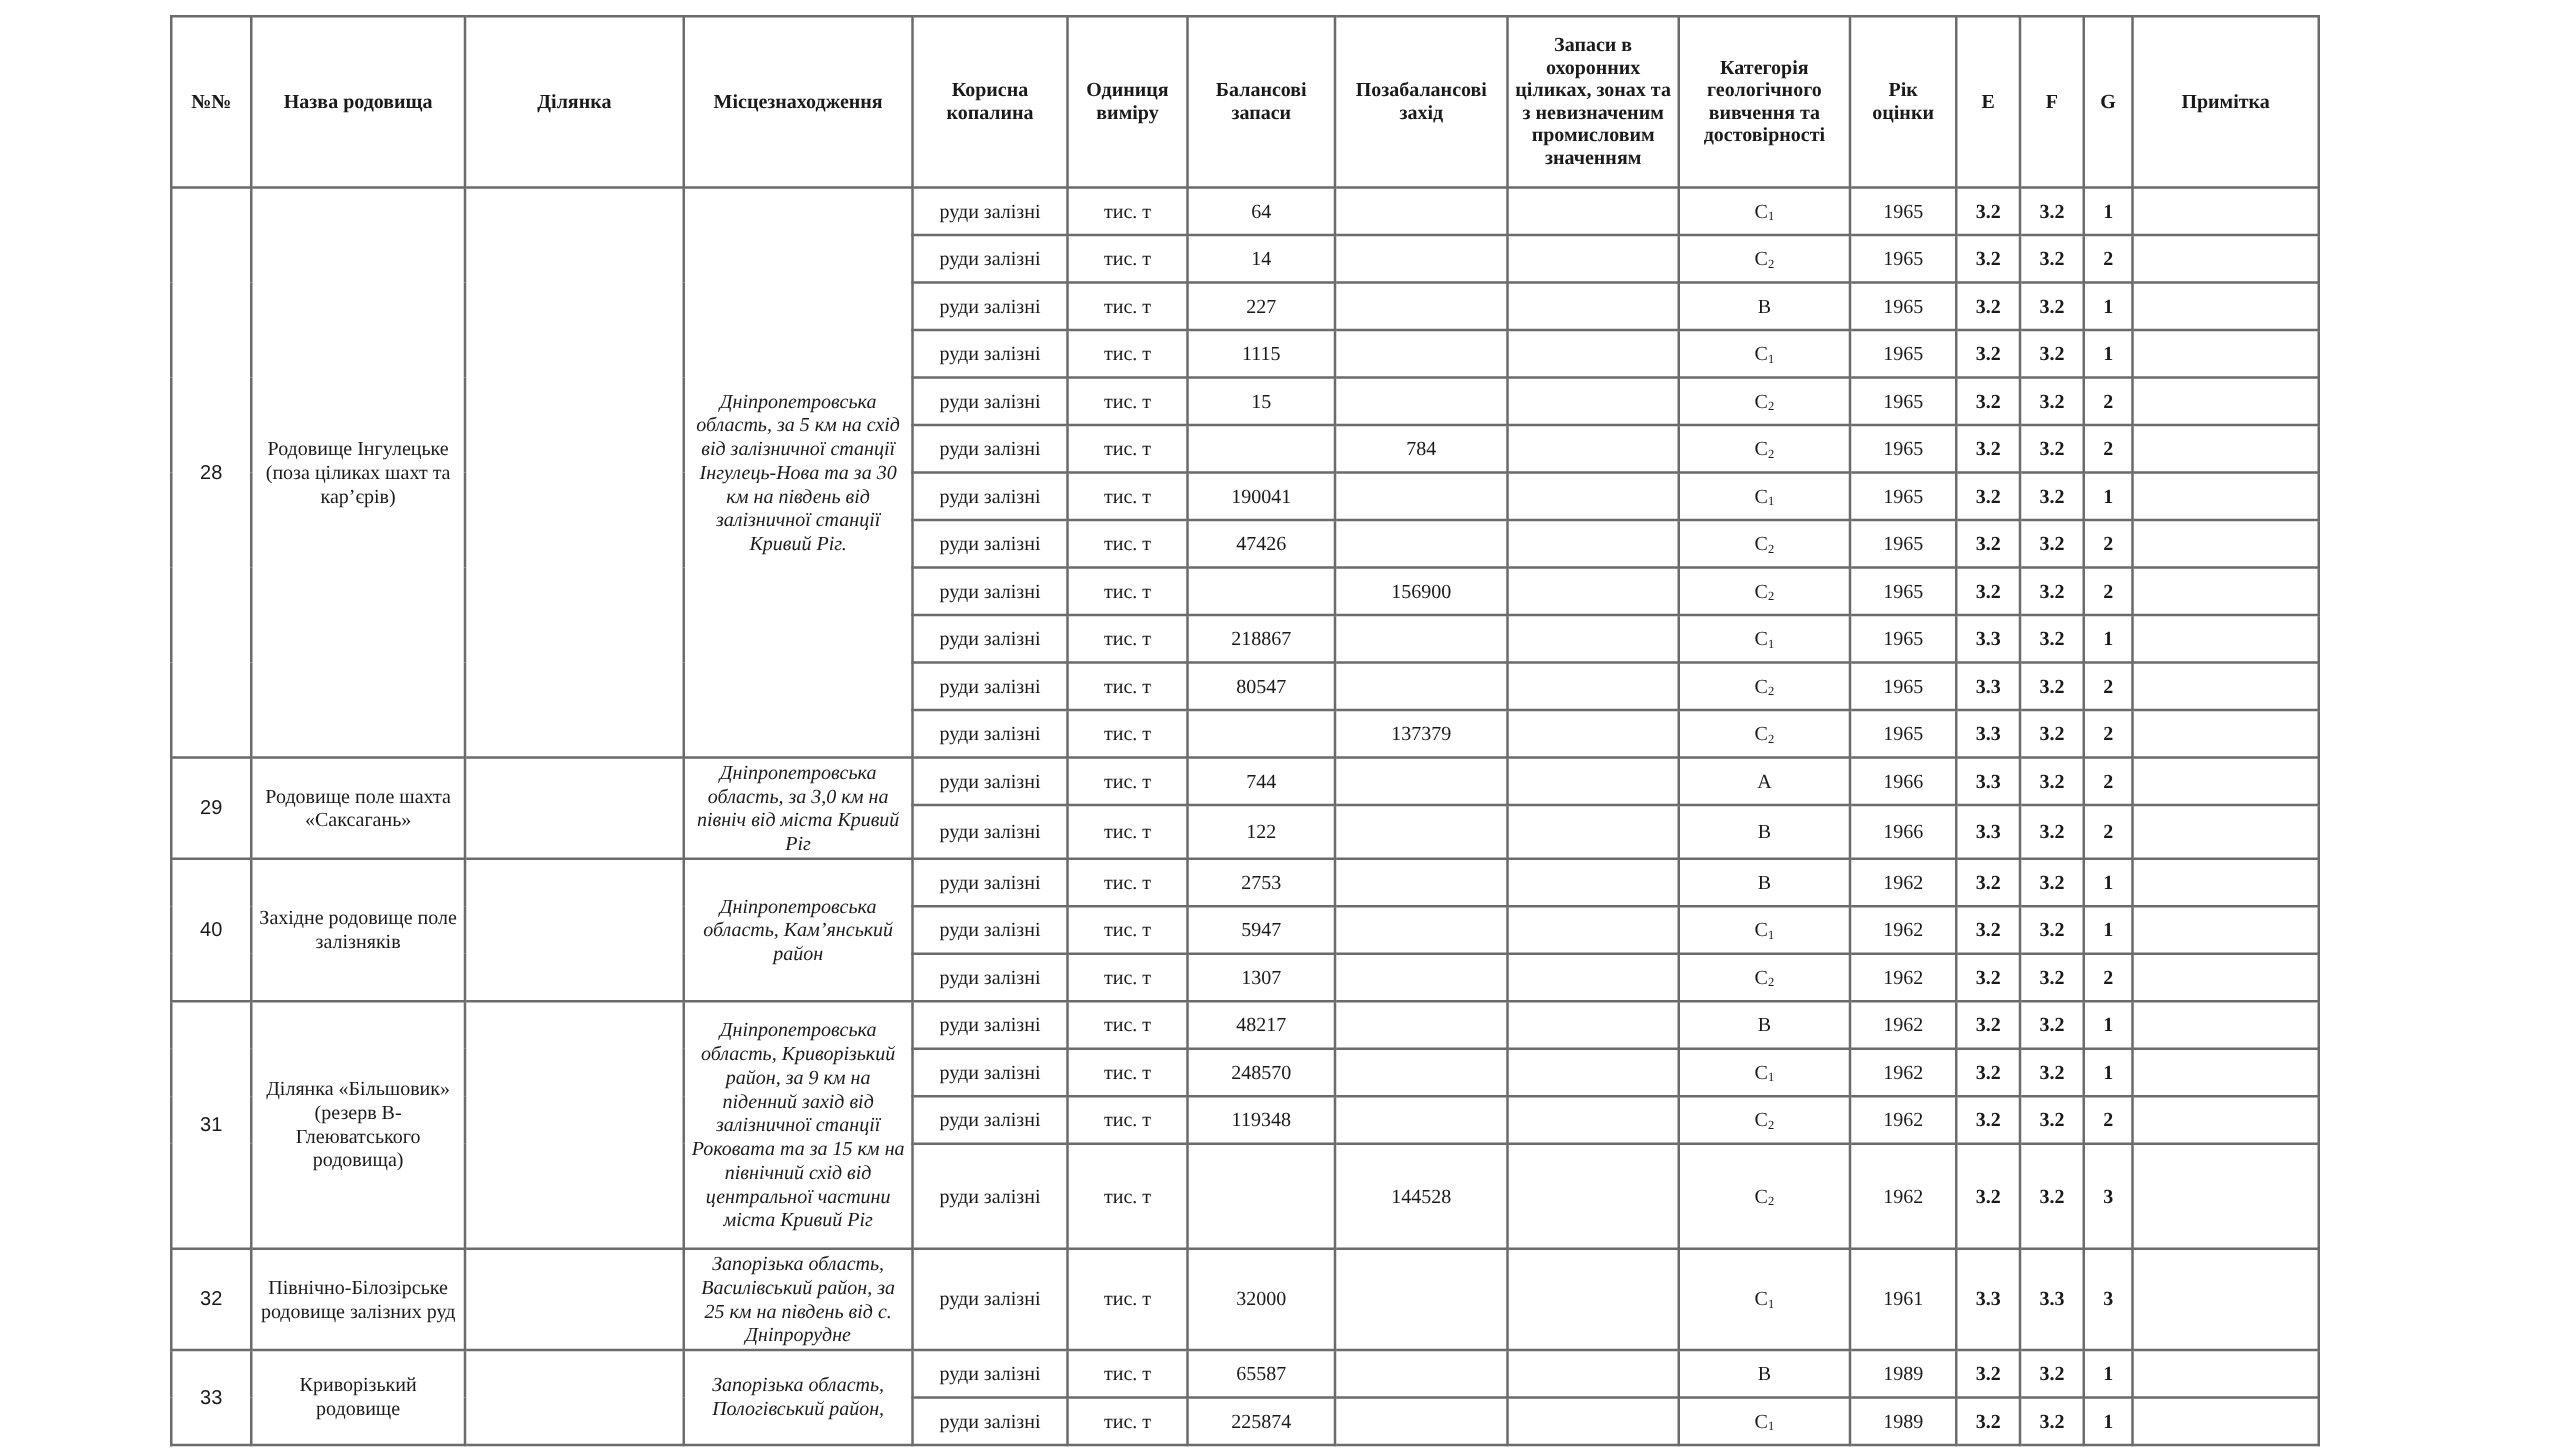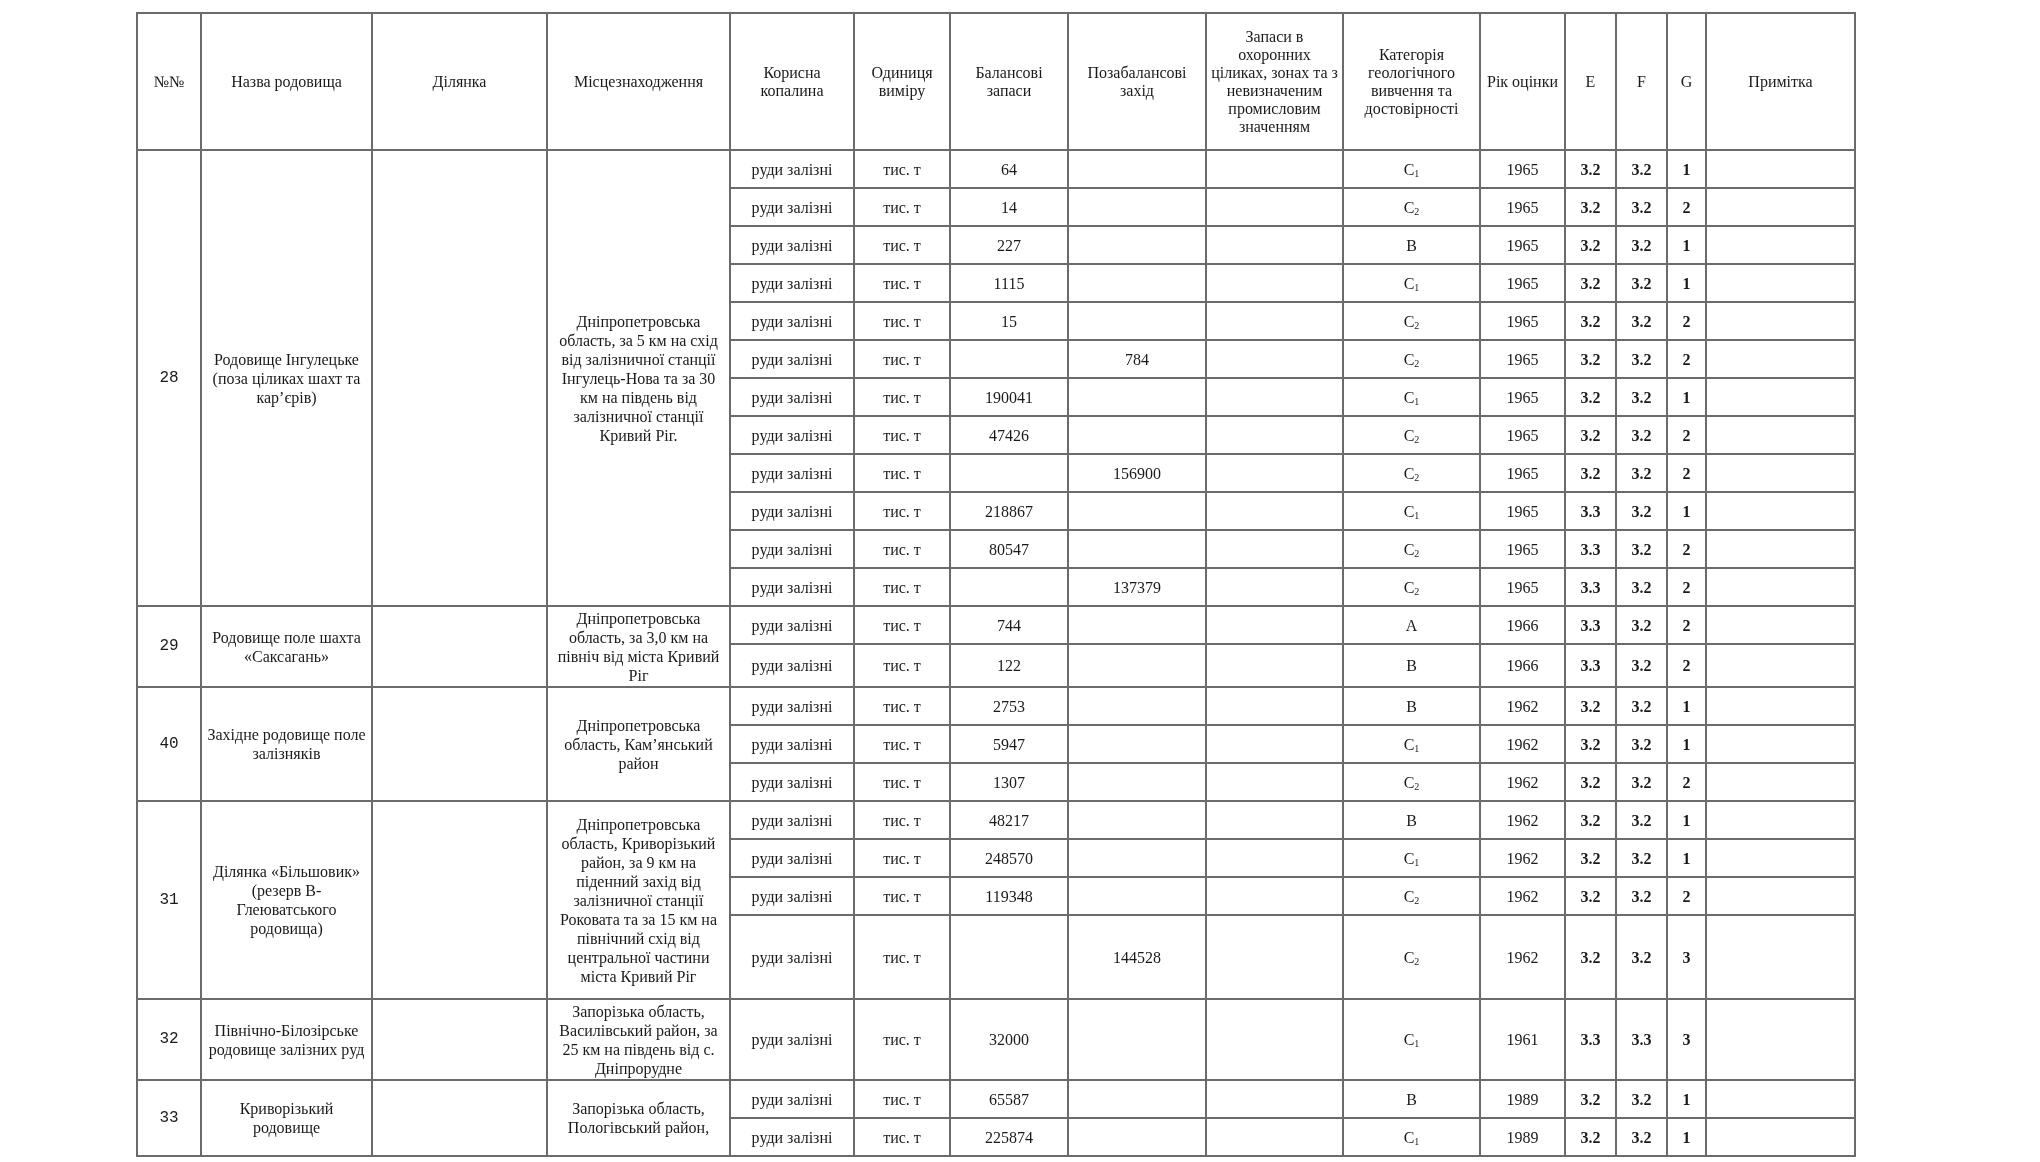--- a/index.html
+++ b/index.html
@@ -3,30 +3,30 @@
 <meta charset="utf-8">
 <style>
   html, body { margin: 0; padding: 0; background: #ffffff; }
   body { width: 2040px; height: 1162px; position: relative; overflow: hidden;
          font-family: "Liberation Serif", "DejaVu Serif", serif; color: #1a1a1a; }
   table.reg { position: absolute; left: 136px; top: 12px; border-collapse: collapse; table-layout: fixed; }
   table.reg td, table.reg th {
     border: 2.5px solid #6b6b6b; text-align: center; vertical-align: middle;
     padding: 0 4px; font-size: 16px; line-height: 19px; overflow: hidden;
   }
-  table.reg th { font-weight: normal; font-size: 16px; line-height: 18px; }
-  td.num-col { font-family: Liberation Mono, monospace; font-size: 16px; }
+  table.reg th { font-weight: bold; font-size: 16px; line-height: 18px; }
+  td.num-col { font-family: Liberation Sans, sans-serif; font-size: 16px; }
   td.b { font-weight: bold; }
   tr.hdr { height: 137px; }
   tr.r { height: 38px; }
   tr.r43 { height: 43px; }
   tr.r84 { height: 84px; }
   tr.r81 { height: 81px; }
   sub { font-size: 10px; vertical-align: -2px; line-height: 0; }
-  .loc { font-size: 16px; line-height: 19px; }
+  .loc { font-size: 16px; line-height: 19px; font-style: italic; }
 </style>
 </head>
 <body>
 
 <table class="reg">
   <colgroup>
     <col style="width:64px">
       <col style="width:171px">
       <col style="width:175px">
       <col style="width:183px">

